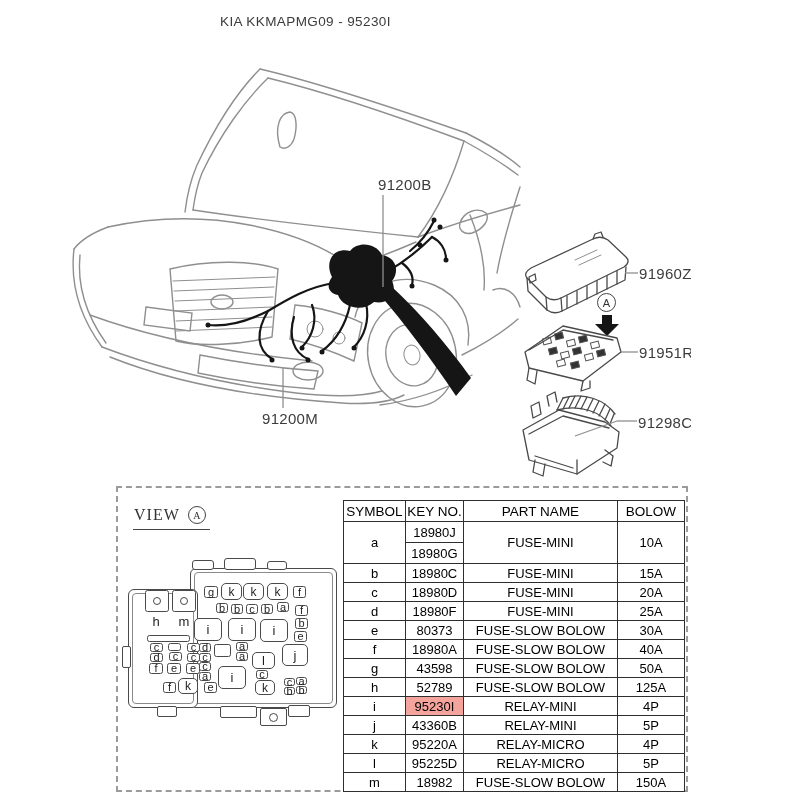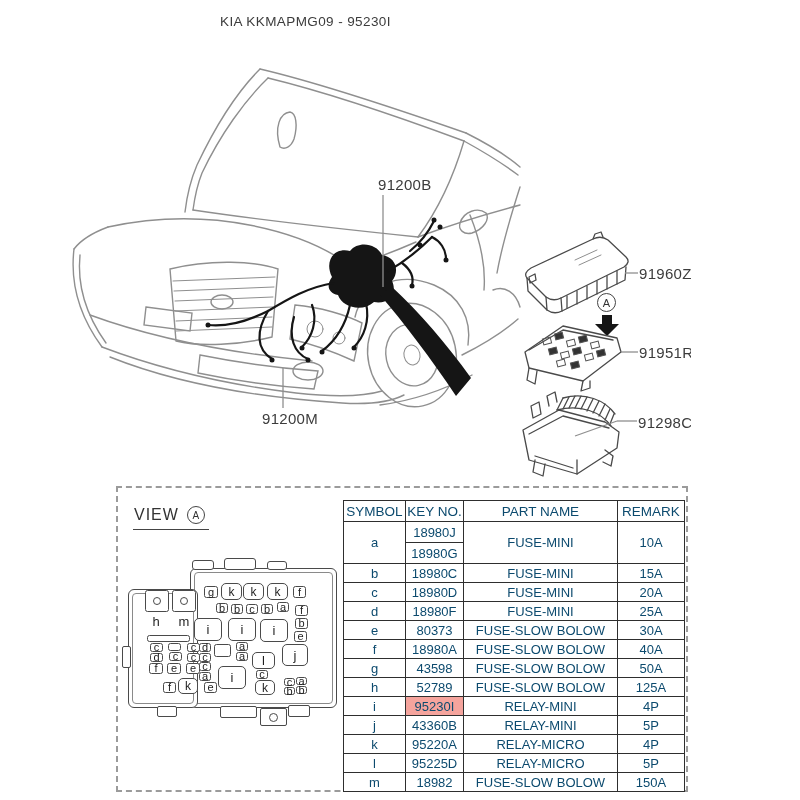--- a/index.html
+++ b/index.html
@@ -20,21 +20,21 @@
   .part-label{position:absolute;font-size:15px;color:#3c3c3c;letter-spacing:.3px;white-space:nowrap;}
 
   
   .circ-a{display:inline-flex;align-items:center;justify-content:center;border:1.4px solid #444;border-radius:50%;color:#333;background:#fff;}
   .circ-a.big{position:absolute;left:597px;top:293px;width:19px;height:19px;font-size:11px;}
 
   
   .view-panel{position:absolute;left:116px;top:486px;width:572px;height:306px;border:2px dashed #9b9b9b;background:#fff;}
 
   .view-label{position:absolute;left:133px;top:506px;display:flex;align-items:center;gap:8px;
-    padding:0 4px 5px 1px;border-bottom:1.5px solid #444;}
+    padding:0 4px 5px 1px;border-bottom:1.5px solid #444;font-family:Liberation Serif, serif;}
   .view-label .vtext{font-size:16px;letter-spacing:1px;color:#333;}
   .view-label .circ-a{width:18px;height:18px;font-size:10px;}
 
   
   .fusebox{position:absolute;left:128px;top:556px;width:216px;height:182px;}
   .fb{position:absolute;border:1.8px solid #4a4a4a;background:#fff;}
   .fb-main{left:62px;top:12px;width:147px;height:140px;border-radius:6px;}
   .fb-main-inner{left:66px;top:16px;width:139px;height:132px;border-width:1px;border-color:#8a8a8a;border-radius:4px;background:transparent;}
   .fb-left{left:0;top:33px;width:70px;height:119px;border-radius:6px;}
   .fb-left-inner{left:4px;top:37px;width:62px;height:111px;border-width:1px;border-color:#8a8a8a;border-radius:4px;background:transparent;}
@@ -52,21 +52,21 @@
     display:flex;align-items:center;justify-content:center;font-size:11px;line-height:1;color:#1e1e1e;z-index:3;}
   .fb-cell.m{border-radius:5px;font-size:12px;}
   .fb-cell.L{border-radius:5px;font-size:13px;}
   .fb-cell.bare{border:none;background:transparent;font-size:13px;}
   .fb-cell.q .dot{width:8px;height:8px;border:1.3px solid #4a4a4a;border-radius:50%;}
 
   
   .tablewrap{position:absolute;left:343px;top:500px;}
   table.parts{border-collapse:collapse;table-layout:fixed;width:341px;background:#fff;}
   table.parts th,table.parts td{border:1.5px solid #2e2e2e;text-align:center;vertical-align:middle;
-    font-size:13px;color:#0c4a6e;padding:0;overflow:hidden;white-space:nowrap;}
+    font-size:13px;color:#000000;padding:0;overflow:hidden;white-space:nowrap;}
   table.parts th{font-weight:400;height:21px;font-size:13.5px;}
   table.parts tr{height:19px;}
   table.parts tr.tall{height:21px;}
   td.hl{border:2.5px solid var(--hl-border);background:var(--hl-bg);color:var(--hl-text);}
 
   svg{position:absolute;overflow:visible;}
   .gline{stroke:var(--car-line);fill:none;stroke-width:1.4;stroke-linecap:round;}
   .gthin{stroke:var(--car-line);fill:none;stroke-width:1;stroke-linecap:round;}
   .bline{stroke:#151515;fill:none;stroke-width:2.2;stroke-linecap:round;}
   .bfill{fill:#151515;stroke:none;}
@@ -314,21 +314,21 @@
           <col style="width:62px">
           <col style="width:58px">
           <col style="width:154px">
           <col style="width:67px">
         </colgroup>
       <thead>
           <tr>
             <th>SYMBOL</th>
             <th>KEY NO.</th>
             <th>PART NAME</th>
-            <th>REMARK</th>
+            <th>BOLOW</th>
           </tr>
         </thead>
       <tbody>
           <tr class="tall">
             <td rowspan="2">a</td>
             <td>18980J</td>
             <td rowspan="2">FUSE-MINI</td>
             <td rowspan="2">10A</td>
           </tr>
           <tr class="tall">

